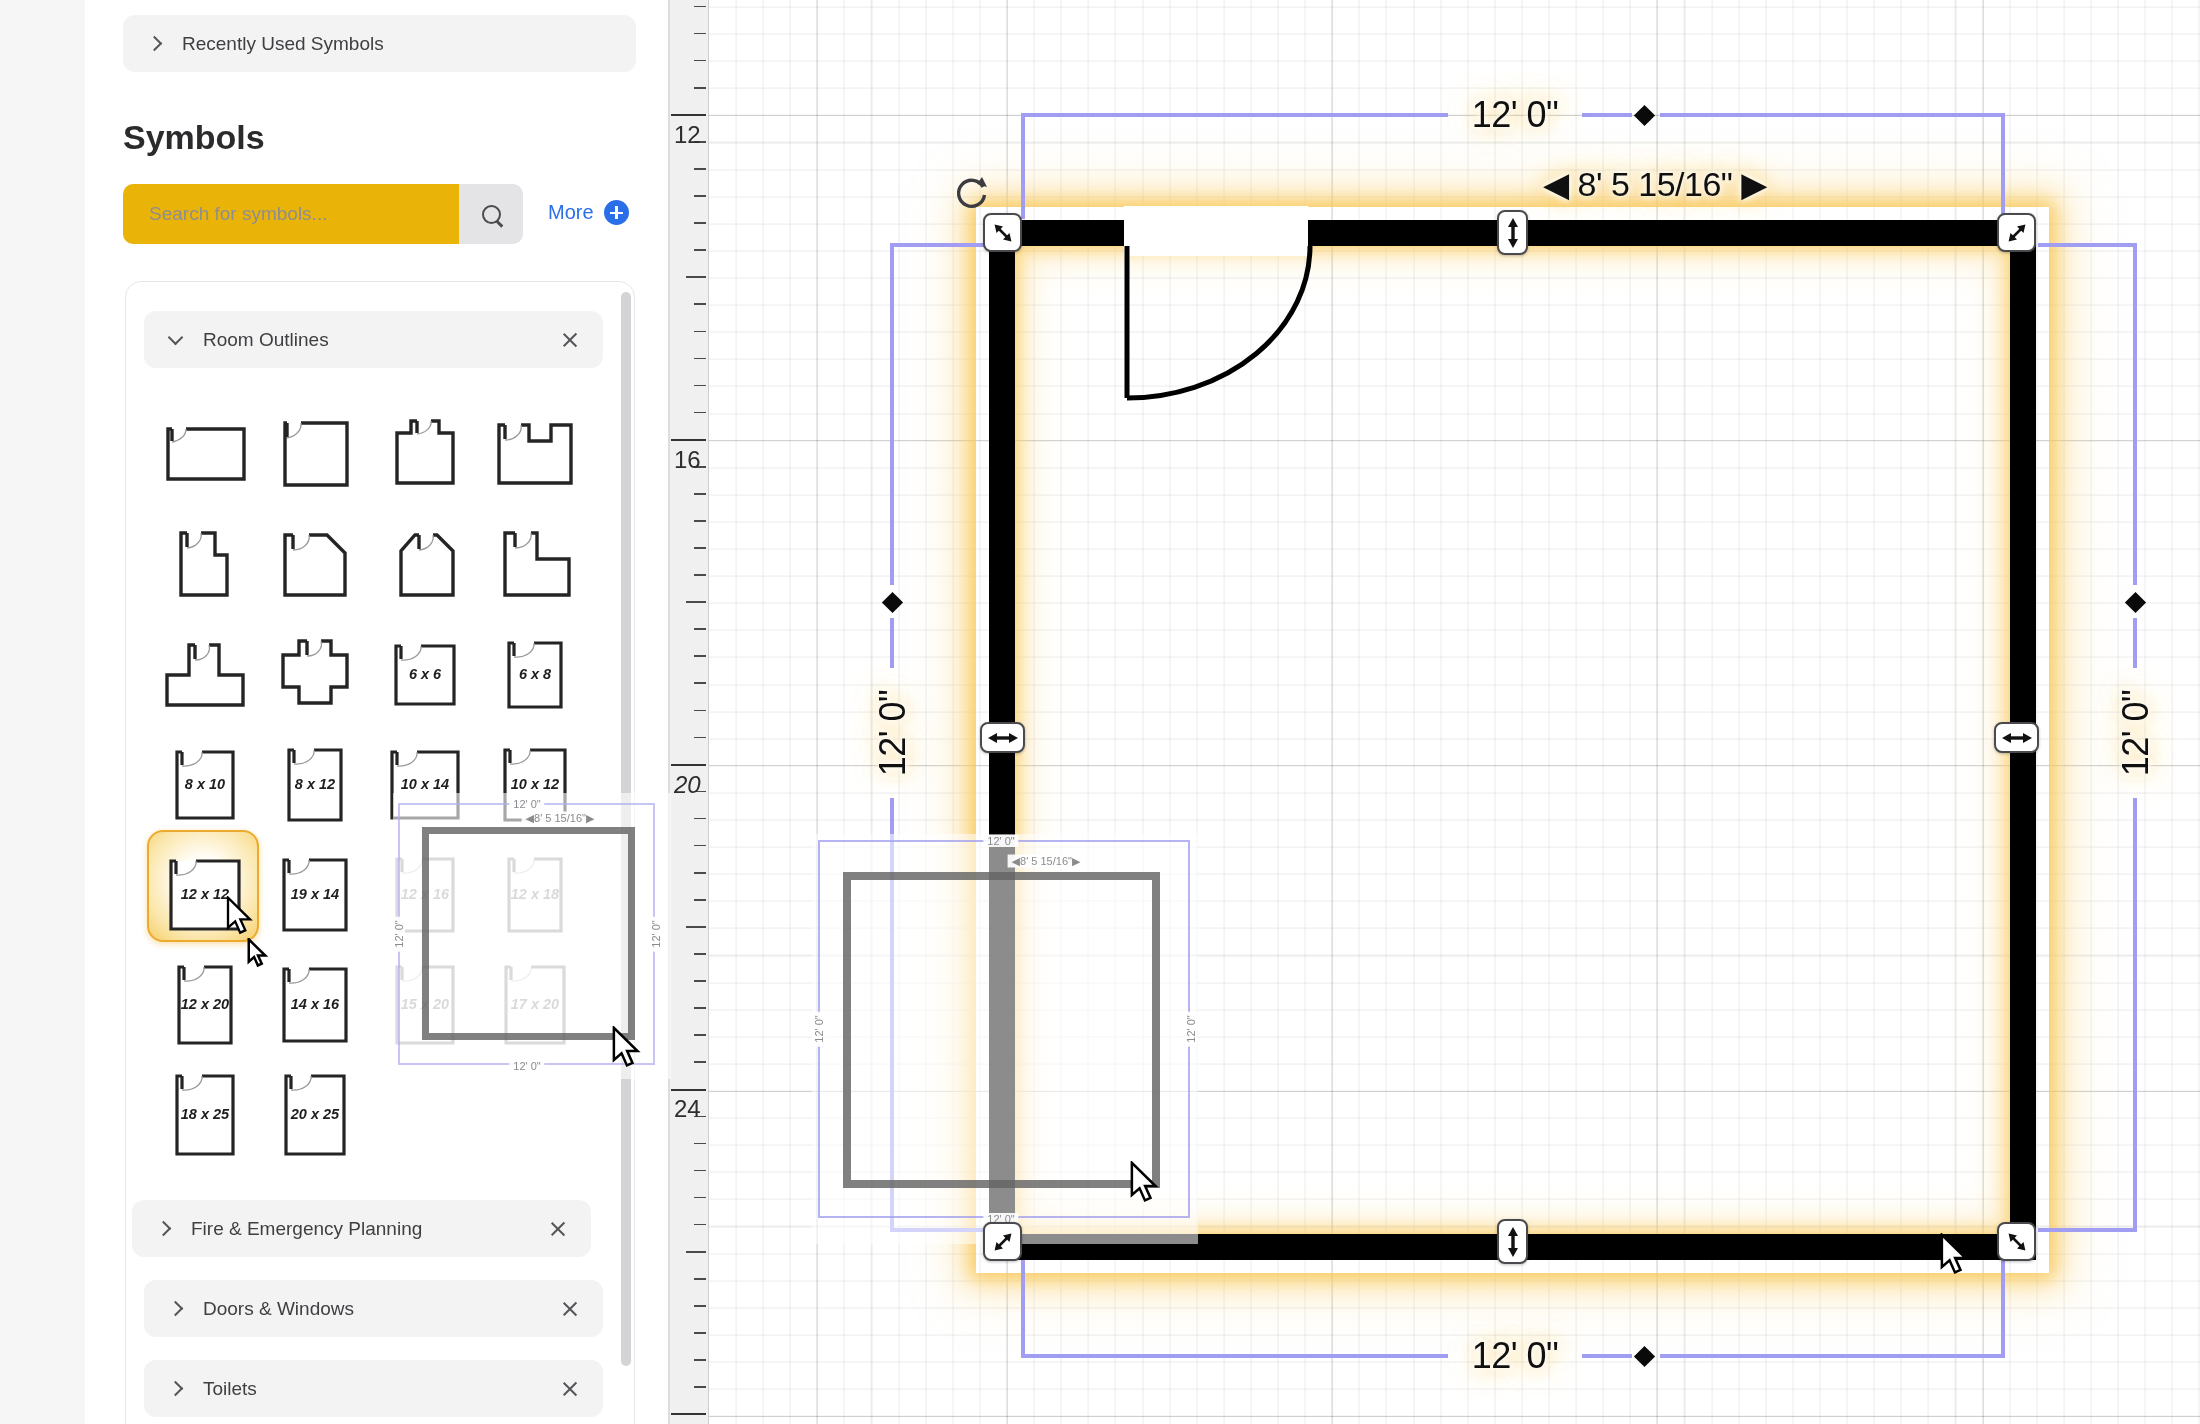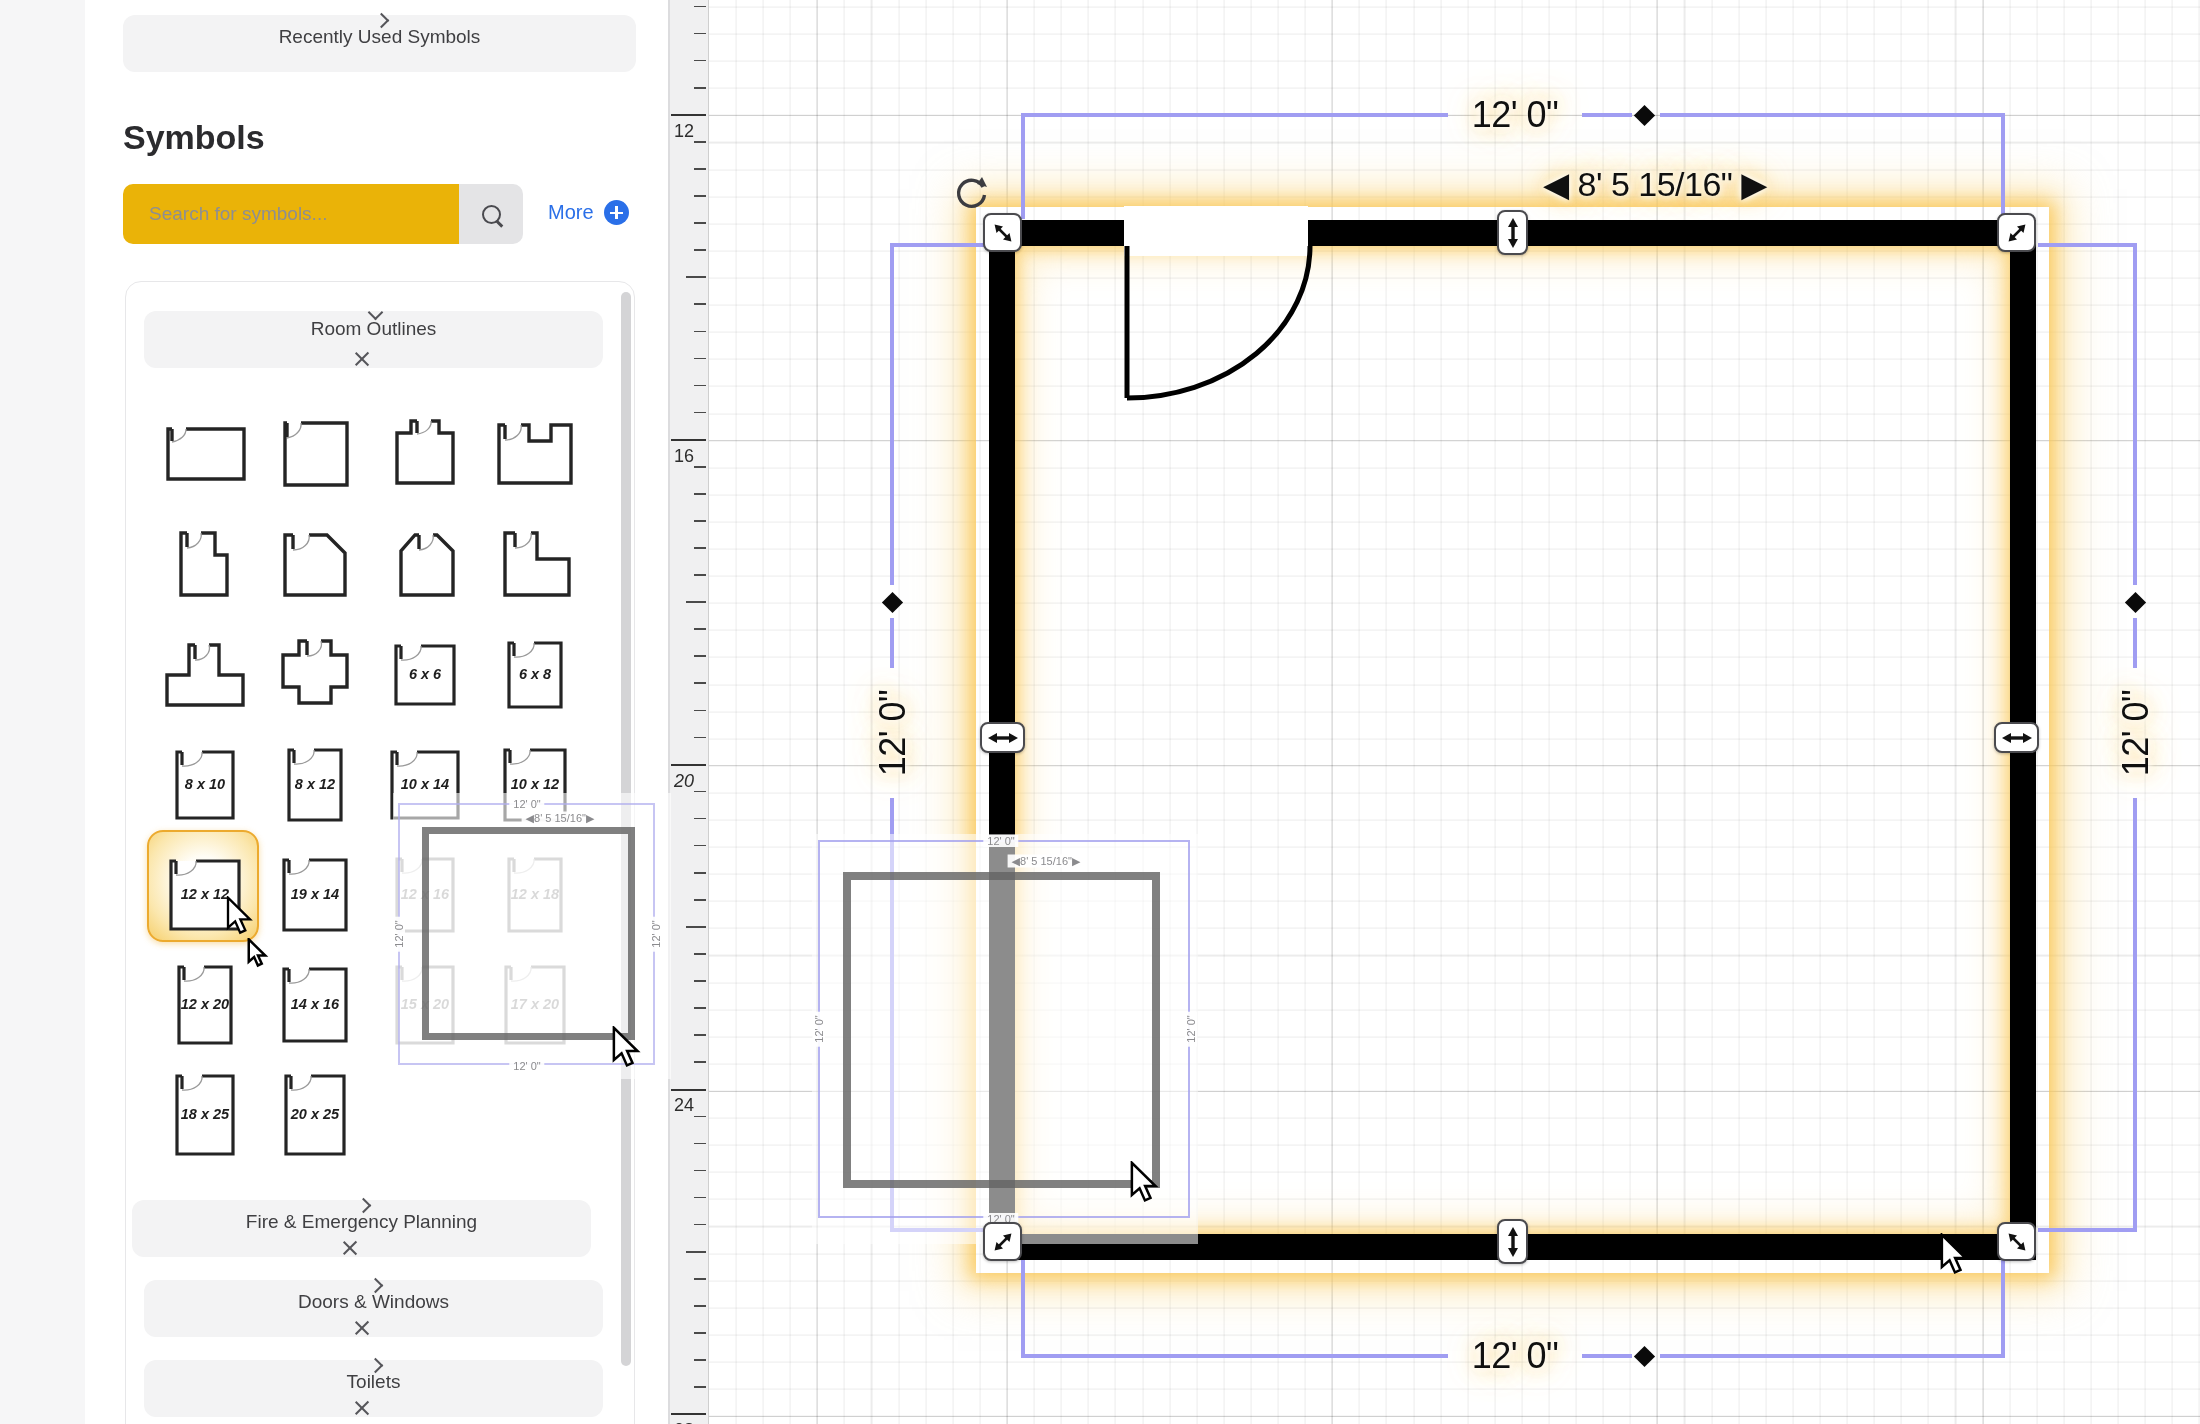--- a/index.html
+++ b/index.html
@@ -10,21 +10,21 @@
   }
   .abs{position:absolute;}
 
   
   #left-strip{left:0;top:0;width:85px;height:1424px;background:#f6f6f7;}
 
   
   #sidebar{left:85px;top:0;width:584px;height:1424px;background:#fff;}
   .pill{
     background:#f3f3f4;border-radius:12px;display:flex;align-items:center;
-    color:#3f3f42;font-size:19px;flex-direction:column;
+    color:#3f3f42;font-size:19px;
   }
   .pill .chev{margin:0 22px 0 26px;}
   .chev{width:9px;height:9px;border-right:2.4px solid #55555a;border-bottom:2.4px solid #55555a;display:inline-block;}
   .chev.right{transform:rotate(-45deg);}
   .chev.down{transform:rotate(45deg);margin-top:-4px;}
   .xicon{width:18px;height:18px;position:relative;display:inline-block;}
   .xicon::before,.xicon::after{content:"";position:absolute;left:8px;top:0;width:2.3px;height:18px;background:#55555a;}
   .xicon::before{transform:rotate(45deg);}
   .xicon::after{transform:rotate(-45deg);}
 
@@ -68,21 +68,21 @@
   #panel-scrollbar{left:621px;top:292px;width:10px;height:1074px;background:#d4d4d6;border-radius:5px;}
 
   #sidebar-divider{left:668px;top:0;width:1.5px;height:1424px;background:#dcdcde;}
 
   
   #ruler{left:670px;top:0;width:38px;height:1424px;background:#f0f0f1;border-right:1px solid #cfcfcf;}
   .tick{position:absolute;right:2px;height:1.6px;background:#4a4a4a;}
   .tick.minor{width:12px;}
   .tick.medium{width:20px;}
   .tick.major{width:35px;background:#333;height:2px;}
-  .ruler-num{position:absolute;left:4px;font-size:18px;color:#2d2d2d;}
+  .ruler-num{position:absolute;left:4px;font-size:24px;color:#2d2d2d;}
 
   
   #canvas{left:709px;top:0;width:1491px;height:1424px;background:#fff;
     background-image:
       repeating-linear-gradient(to right, rgba(0,0,0,.075) 0 1px, transparent 1px 27.1px),
       repeating-linear-gradient(to bottom, rgba(0,0,0,.075) 0 1px, transparent 1px 27.1px),
       repeating-linear-gradient(to right, rgba(0,0,0,.145) 0 1px, transparent 1px 325.2px),
       repeating-linear-gradient(to bottom, rgba(0,0,0,.145) 0 1px, transparent 1px 325.2px);
     background-position:26.6px 0, 0 6.6px, 297.6px 0, 0 115px;}
 

